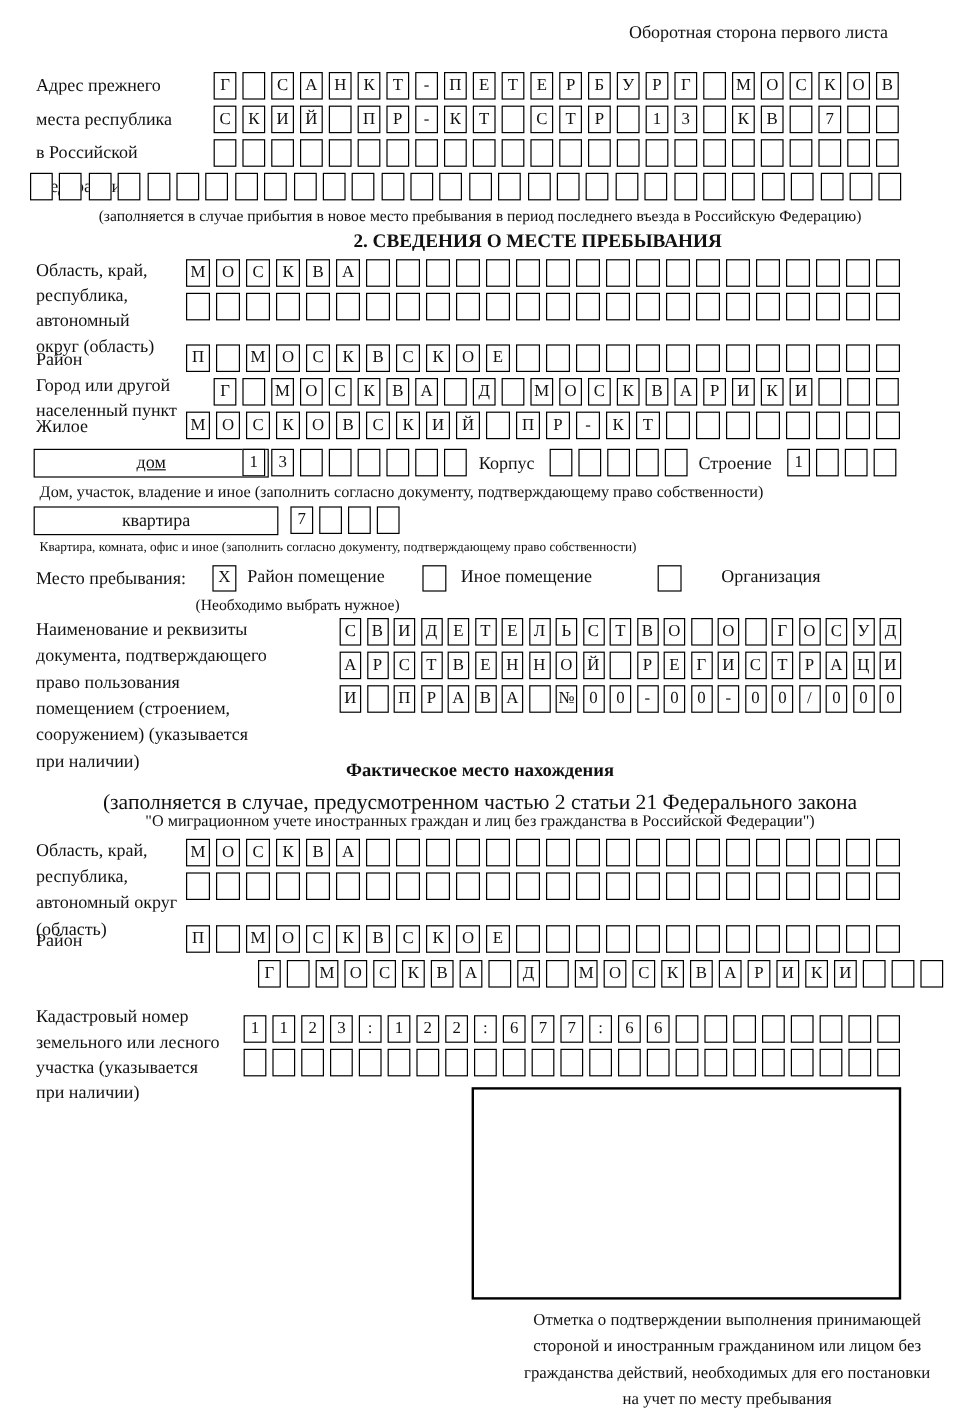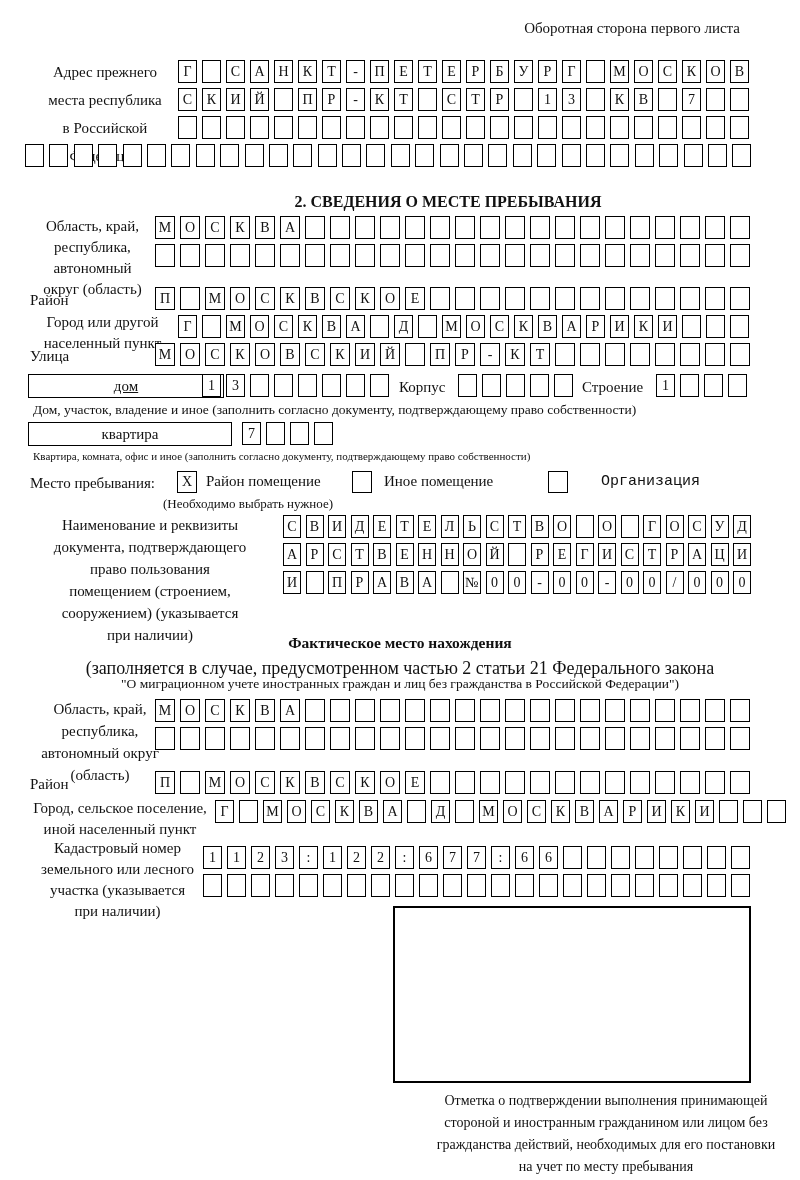--- a/index.html
+++ b/index.html
@@ -2,21 +2,21 @@
 <html><head>
 <meta charset="utf-8">
 <style>
   * { margin:0; padding:0; box-sizing:border-box; }
   html,body { background:#fff; }
   .page {
     position:relative; width:800px; height:1180px; background:#ffffff;
     font-family:"Liberation Serif","DejaVu Serif",serif; color:#111;
     overflow:hidden;
   }
-  .abs { position:absolute;text-align:center; }
+  .abs { position:absolute; }
   .lbl { font-size:15px; line-height:21px; white-space:pre-line; }
   .lbl-lh28 { line-height:28px; }
   .lbl-lh22 { line-height:22px; }
   .cells { display:flex; gap:5px; }
   .cells .cell {
     width:19px; height:23px; border:1.6px solid #000; background:#fff;
     display:flex; align-items:center; justify-content:center;
     font-size:14px; font-weight:400; flex:0 0 auto;
   }
   .cells-w20 .cell { width:20px; }
@@ -152,20 +152,21 @@
       <div class="cell"></div>
       <div class="cell"></div>
       <div class="cell"></div>
       <div class="cell"></div>
       <div class="cell"></div>
       <div class="cell"></div>
       <div class="cell"></div>
       <div class="cell"></div>
       <div class="cell"></div>
     </div>
+  <div class="abs caption caption-c" style="top:172px; left:0;">(заполняется в случае прибытия в новое место пребывания в период последнего въезда в Российскую Федерацию)</div>
 
   <div class="abs sec-title" style="top:193px; left:0;margin-left:48px;">2. СВЕДЕНИЯ О МЕСТЕ ПРЕБЫВАНИЯ</div>
 
   <div class="abs lbl" style="left:30px; top:216px; width:125px;">Область, край,
 республика,
 автономный
 округ (область)</div>
   <div class="abs cells cells-w20" style="left:155px; top:216px;">
       <div class="cell">М</div>
       <div class="cell">О</div>
@@ -269,21 +270,21 @@
       <div class="cell">А</div>
       <div class="cell">Р</div>
       <div class="cell">И</div>
       <div class="cell">К</div>
       <div class="cell">И</div>
       <div class="cell"></div>
       <div class="cell"></div>
       <div class="cell"></div>
     </div>
 
-  <div class="abs lbl" style="left:30px; top:346px;">Улица</div>
+  <div class="abs lbl" style="left:30px; top:346px;">Жилое</div>
   <div class="abs cells cells-w20" style="left:155px; top:343px;">
       <div class="cell">М</div>
       <div class="cell">О</div>
       <div class="cell">С</div>
       <div class="cell">К</div>
       <div class="cell">О</div>
       <div class="cell">В</div>
       <div class="cell">С</div>
       <div class="cell">К</div>
       <div class="cell">И</div>
@@ -340,21 +341,21 @@
       <div class="cell"></div>
     </div>
   <div class="abs caption" style="left:33px; top:450px; font-size:11px;">Квартира, комната, офис и иное (заполнить согласно документу, подтверждающему право собственности)</div>
 
   <div class="abs lbl" style="left:30px; top:473px;">Место пребывания:</div>
   <div class="abs checkbox" style="left:177px; top:471px;">X</div>
   <div class="abs opt-label" style="left:206px; top:473px;">Район помещение</div>
   <div class="abs checkbox" style="left:352px; top:471px;"></div>
   <div class="abs opt-label" style="left:384px; top:473px;">Иное помещение</div>
   <div class="abs checkbox" style="left:548px; top:471px;"></div>
-  <div class="abs opt-label" style="left:601px; top:473px;font-family:Liberation Mono, monospace;">Организация</div>
+  <div class="abs opt-label" style="left:601px; top:473px;">Организация</div>
   <div class="abs caption" style="left:163px; top:496px;">(Необходимо выбрать нужное)</div>
 
   <div class="abs lbl lbl-lh22" style="left:30px; top:514px; width:240px;">Наименование и реквизиты
 документа, подтверждающего
 право пользования
 помещением (строением,
 сооружением) (указывается
 при наличии)</div>
   <div class="abs cells cells-n21" style="left:283px; top:515px;">
       <div class="cell">С</div>
@@ -508,22 +509,20 @@
       <div class="cell"></div>
       <div class="cell"></div>
       <div class="cell"></div>
       <div class="cell"></div>
       <div class="cell"></div>
       <div class="cell"></div>
       <div class="cell"></div>
       <div class="cell"></div>
     </div>
 
-  <div class="abs lbl" style="left:30px; top:798px; width:180px;">Город, сельское поселение,
-иной населенный пункт</div>
   <div class="abs cells" style="left:215px; top:800px;">
       <div class="cell">Г</div>
       <div class="cell"></div>
       <div class="cell">М</div>
       <div class="cell">О</div>
       <div class="cell">С</div>
       <div class="cell">К</div>
       <div class="cell">В</div>
       <div class="cell">А</div>
       <div class="cell"></div>

